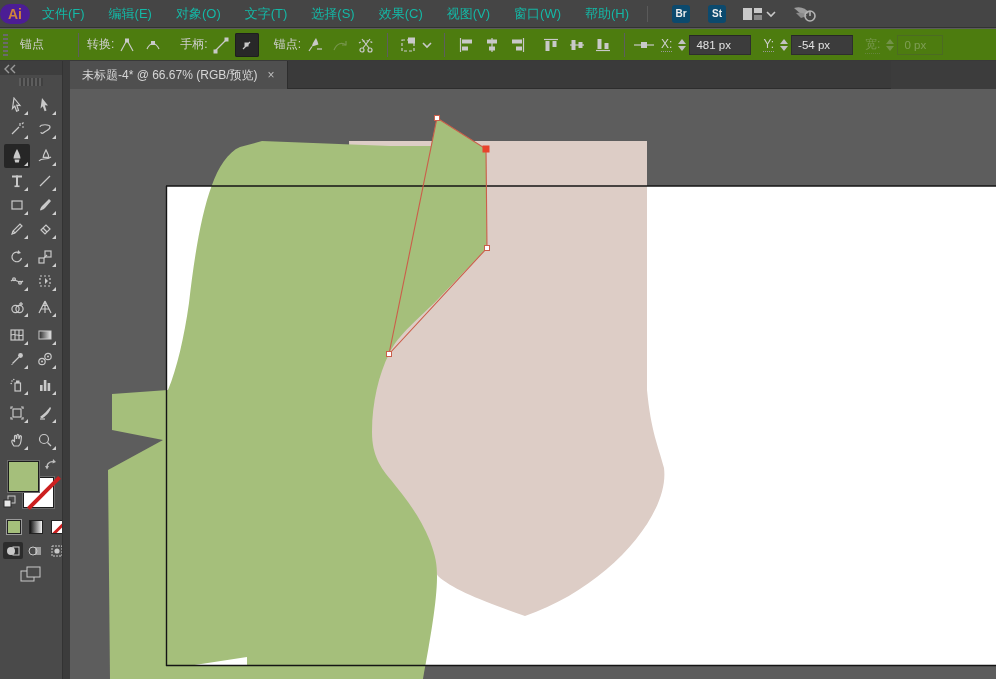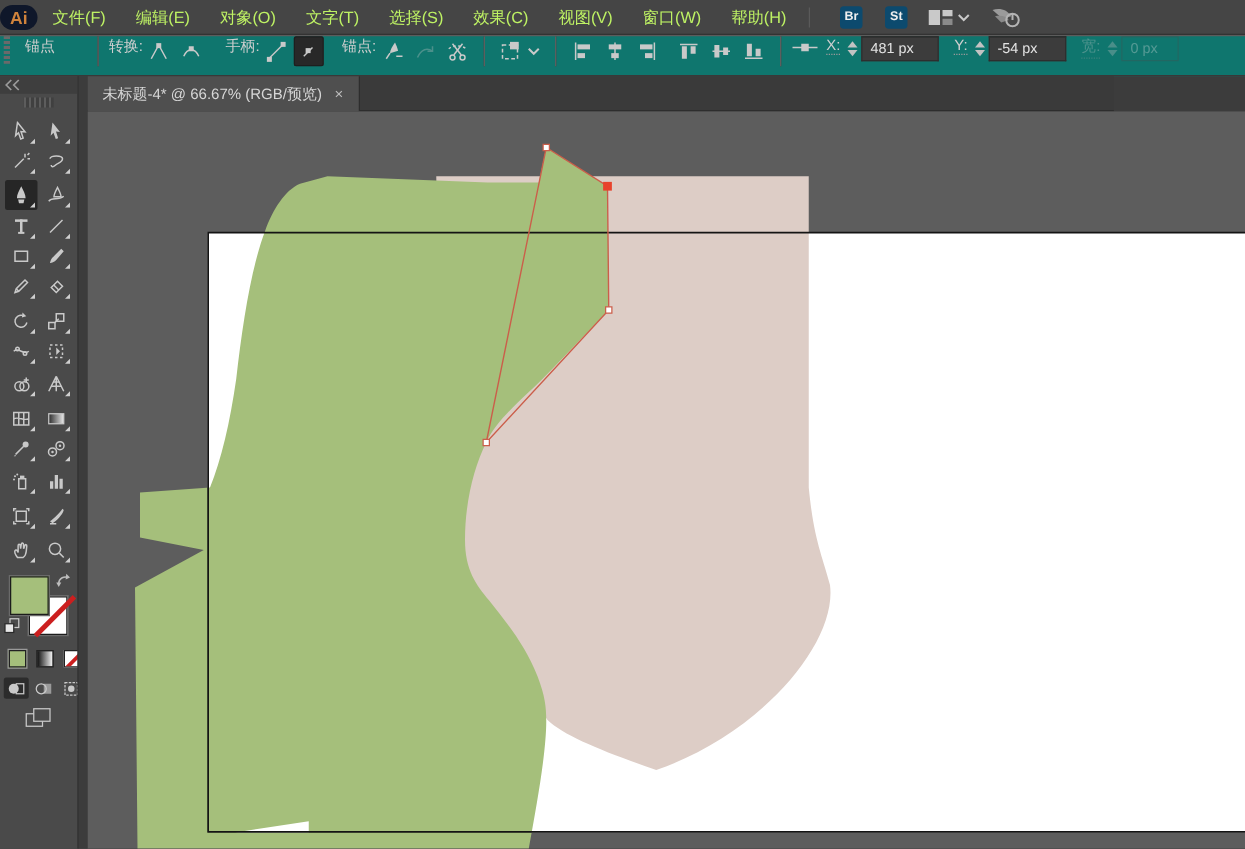--- a/index.html
+++ b/index.html
@@ -3,34 +3,34 @@
 <meta charset="utf-8">
 <style>
   * { margin:0; padding:0; box-sizing:border-box; }
   html,body { width:996px; height:679px; overflow:hidden; background:#3c3c3c;
     font-family:"Liberation Sans","DejaVu Sans",sans-serif; }
   #app { position:relative; width:996px; height:679px; }
 
   
   #menubar { position:absolute; left:0; top:0; width:996px; height:28px;
     background:#454545; border-bottom:1px solid #333; display:flex; align-items:center; }
-  #ai-logo { width:30px; height:20px; background:#0f172a; color:#d0833c;
+  #ai-logo { width:30px; height:20px; background:#4c1d95; color:#d0833c;
     font-weight:bold; font-size:14px; display:flex; align-items:center; justify-content:center;border-radius:12px; }
-  .menu-item { color:#bef264; font-size:13px; padding:0 12px; height:28px;
+  .menu-item { color:#14b8a6; font-size:13px; padding:0 12px; height:28px;
     display:flex; align-items:center; cursor:default; }
   .mb-divider { width:1px; height:16px; background:#5a5a5a; margin:0 6px; }
   .badge { width:18px; height:18px; background:#0c4a6e; color:#efefef; border-radius:3px;
     font-size:10px; font-weight:bold; display:flex; align-items:center; justify-content:center;
     margin-left:18px; }
   .mb-icon { margin-left:16px; display:flex; align-items:center; }
 
   
   #controlbar { position:absolute; left:0; top:28px; width:996px; height:33px;
-    background:#0f766e; border-top:1px solid #5c5c5c; border-bottom:1px solid #393939;
-    display:flex; align-items:flex-start; }
+    background:#4d7c0f; border-top:1px solid #5c5c5c; border-bottom:1px solid #393939;
+    display:flex; align-items:center; }
   .cb-grip { width:5px; height:22px; margin:0 6px 0 3px;
     background:repeating-linear-gradient(to bottom,#6a6a6a 0 2px,transparent 2px 4px); }
   .cb-label { color:#cfcfcf; font-size:12px; white-space:nowrap; }
   .cb-label.scrub { border-bottom:1px dotted #9a9a9a; }
   .cb-divider { width:1px; height:24px; background:#3e3e3e; border-right:1px solid #5e5e5e; margin:0 8px; }
   .cb-btn { width:24px; height:24px; display:flex; align-items:center; justify-content:center;
     border-radius:2px; margin:0 1px; }
   .cb-btn.pressed { background:#282828; box-shadow:inset 0 0 0 1px #1e1e1e; }
   .cb-btn.disabled { opacity:.32; }
   .stepper { display:inline-flex; flex-direction:column; justify-content:center; gap:2px;

